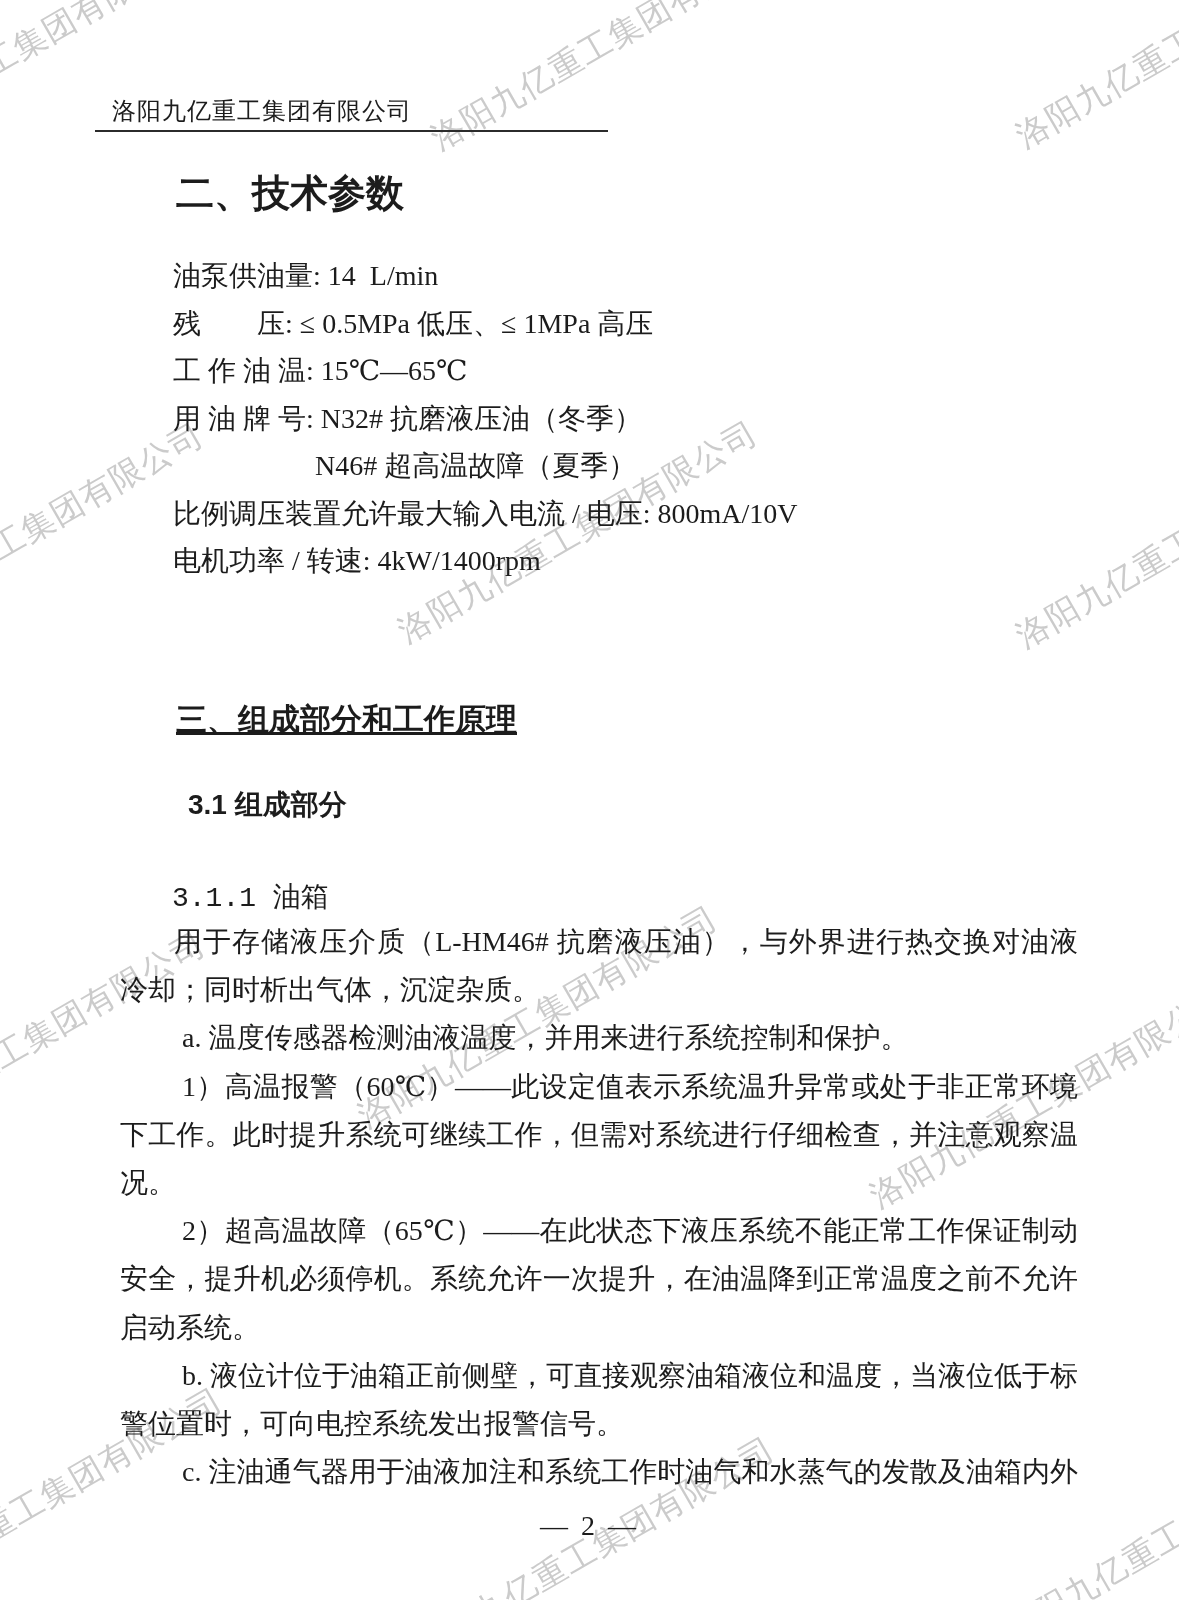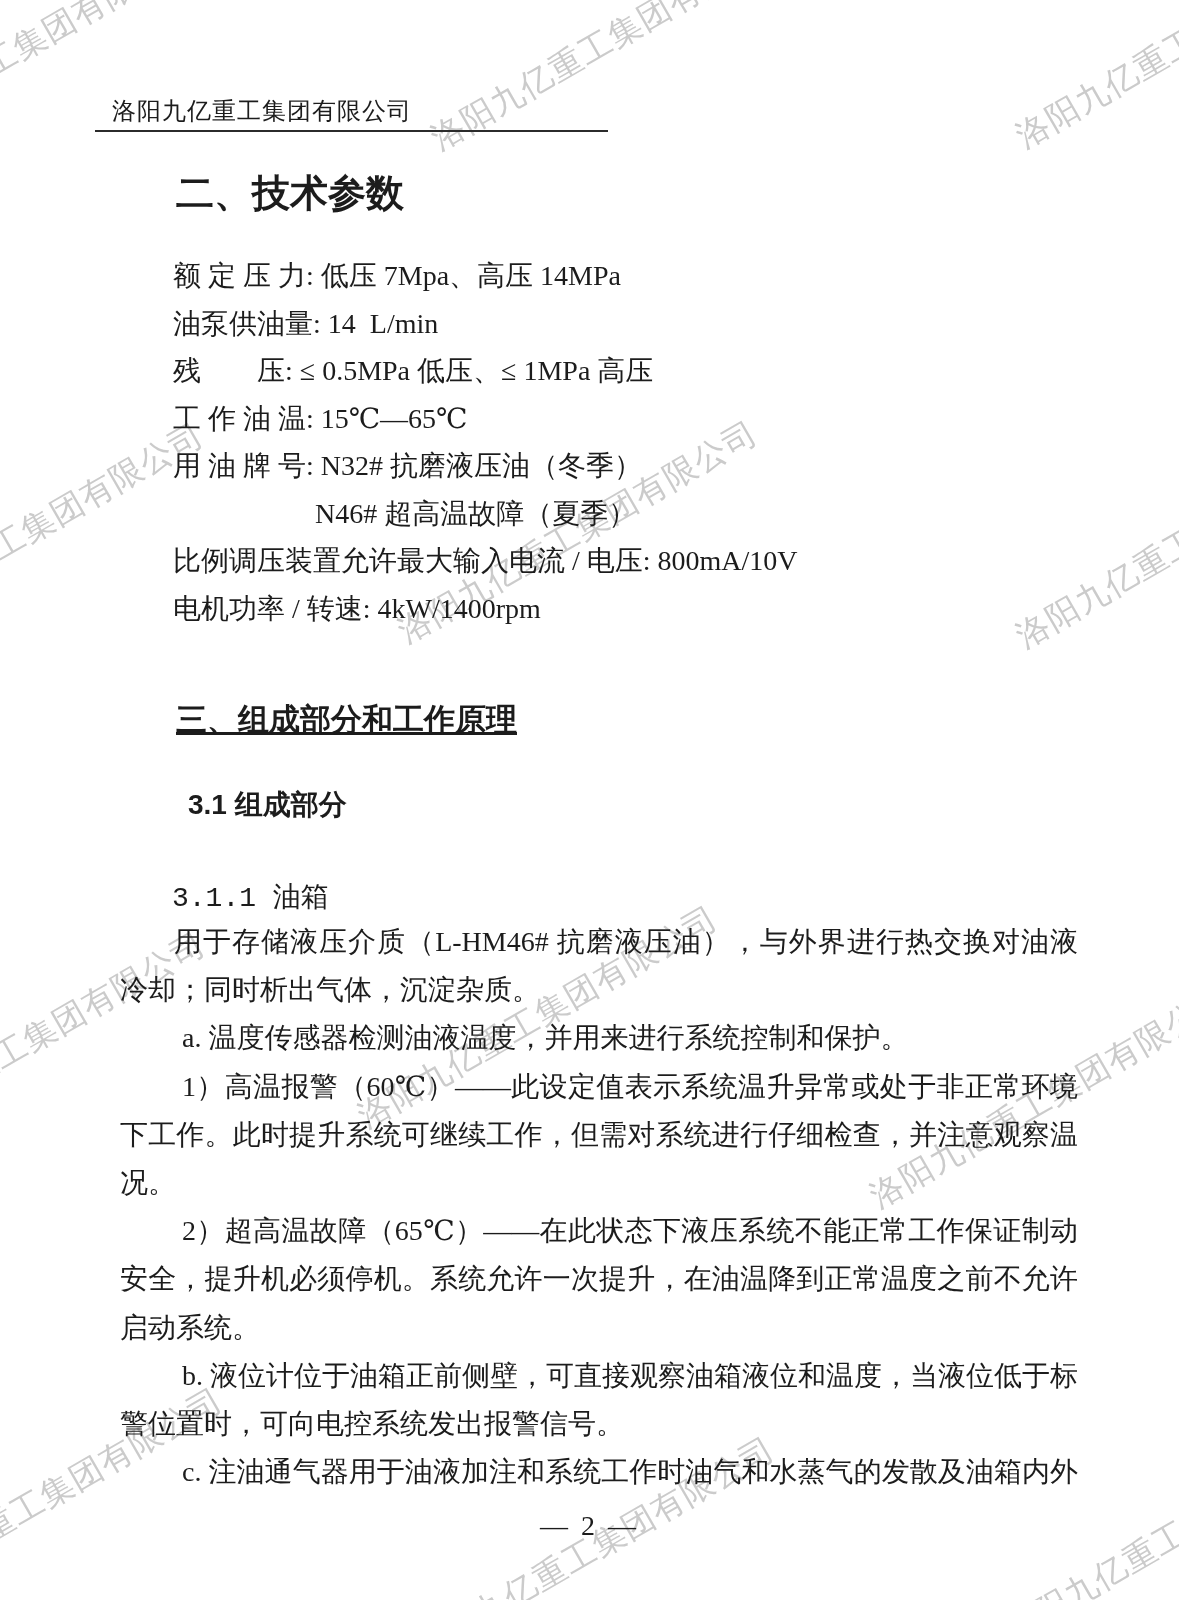--- a/index.html
+++ b/index.html
@@ -104,21 +104,20 @@
   </div>
 
   <div class="content">
 
     <div class="header-company">洛阳九亿重工集团有限公司</div>
     <div class="header-rule"></div>
 
     <div class="h-sans sec2-title">二、技术参数</div>
 
     <div class="params">
-      <div class="param">额 定 压 力: 低压 7Mpa、高压 14MPa</div>
       <div class="param">油泵供油量: 14  L/min</div>
       <div class="param">残        压: ≤ 0.5MPa 低压、≤ 1MPa 高压</div>
       <div class="param">工 作 油 温: 15℃—65℃</div>
       <div class="param">用 油 牌 号: N32# 抗磨液压油（冬季）</div>
       <div class="param indent2">N46# 超高温故障（夏季）</div>
       <div class="param">比例调压装置允许最大输入电流 / 电压: 800mA/10V</div>
       <div class="param">电机功率 / 转速: 4kW/1400rpm</div>
     </div>
 
     <div class="h-sans sec3-title">三、组成部分和工作原理</div>

